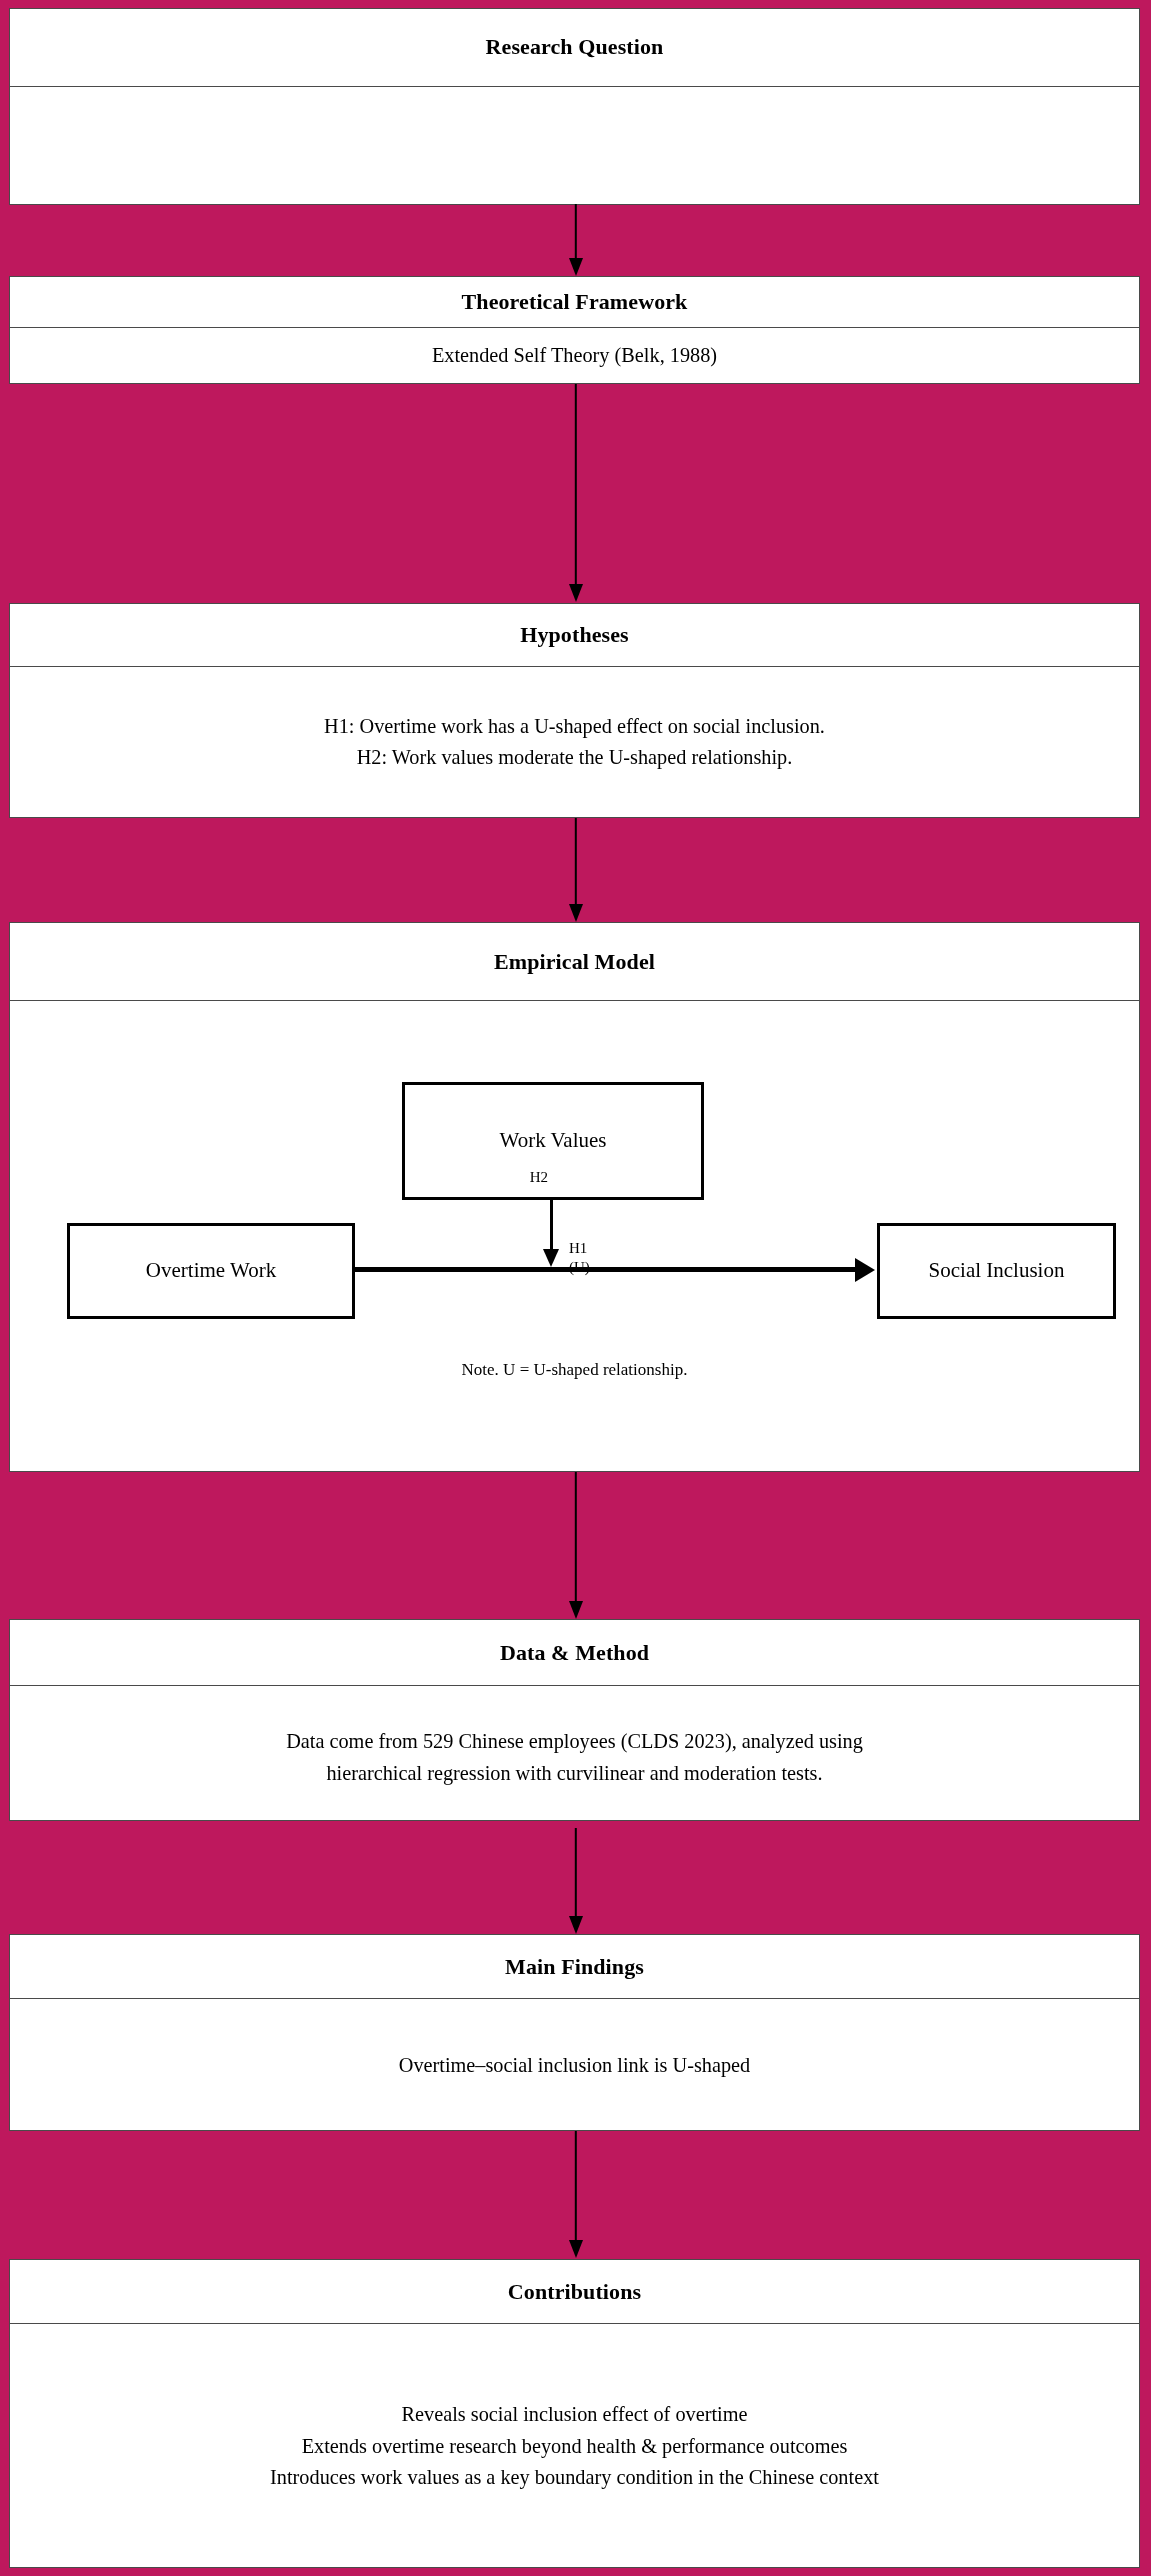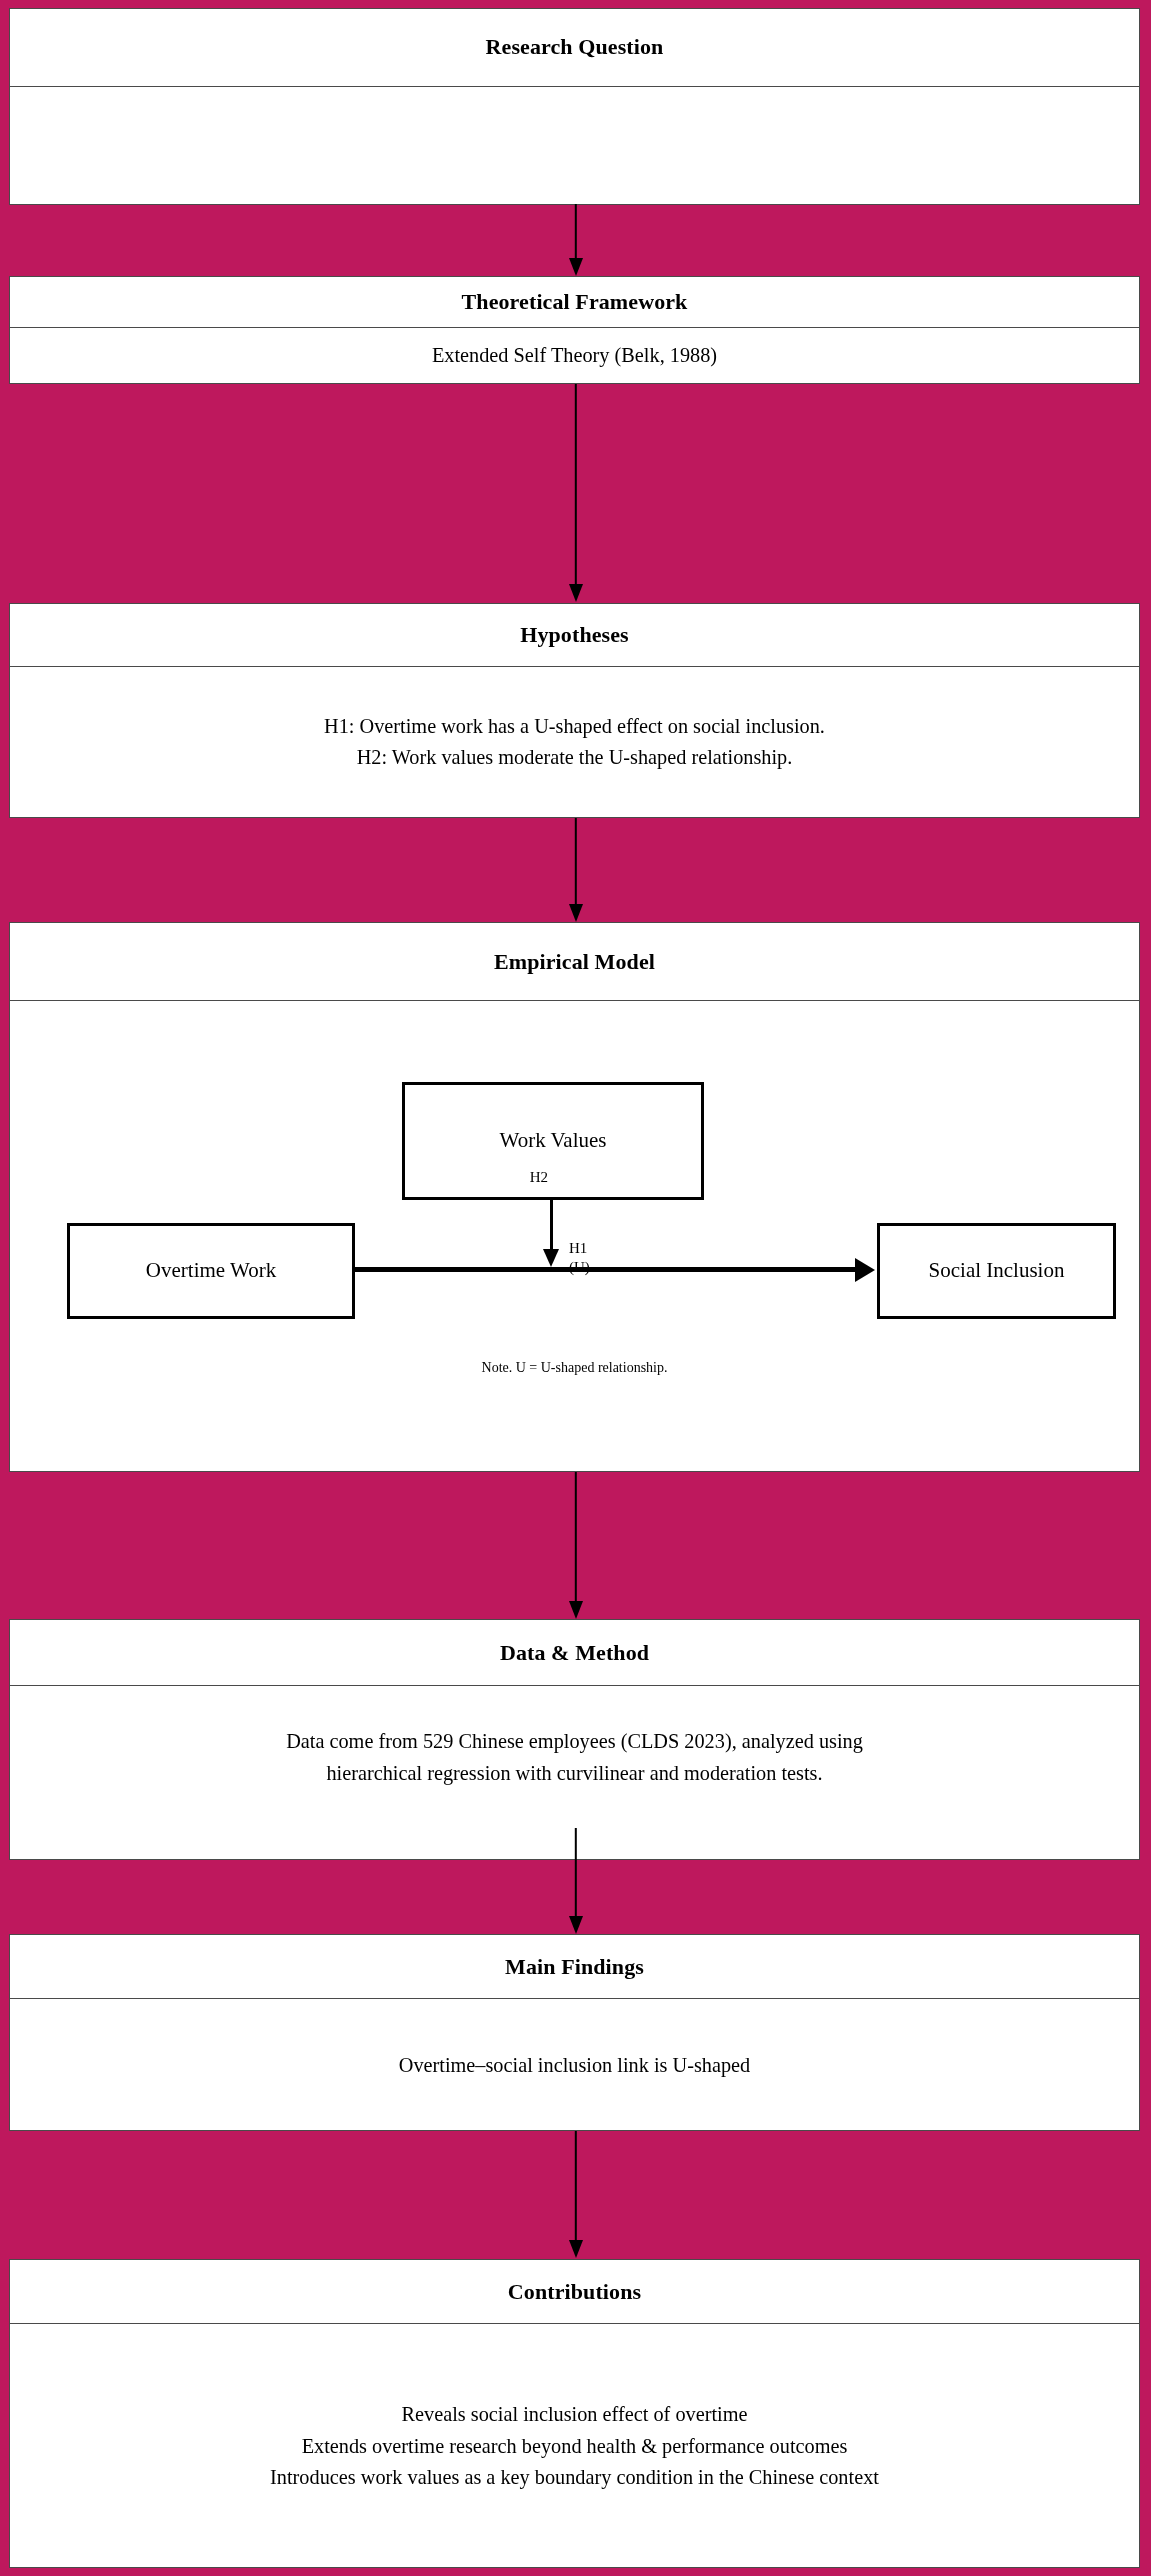--- a/index.html
+++ b/index.html
@@ -129,21 +129,21 @@
   }
   .path-label {
     position: absolute;
     font-size: 15px;
     line-height: 1.15;
     text-align: center;
     white-space: nowrap;
   }
   .note-text {
     position: absolute;
-    font-size: 14px;
+    font-size: 17px;
     text-align: center;
     white-space: nowrap;
   }
 </style>
 </head>
 <body>
 
 <div id="page">
 
   <div class="stage-box" style="top:7.8px;height:197px;">
@@ -218,21 +218,21 @@
 
       </div>
     </div>
   </div>
 
   <div class="connector" style="top:1472px;height:147px;">
     <div class="shaft" style="height:129px;"></div>
     <div class="head"></div>
   </div>
 
-  <div class="stage-box" style="top:1619px;height:241px;">
+  <div class="stage-box" style="top:1619px;height:202px;">
     <div class="stage-header" style="height:66px;">Data &amp; Method</div>
     <div class="stage-body" style="height:143px;">
       <span class="lines">
         <span class="line">Data come from 529 Chinese employees (CLDS 2023), analyzed using</span>
         <span class="line">hierarchical regression with curvilinear and moderation tests.</span>
       </span>
     </div>
   </div>
 
   <div class="connector" style="top:1828px;height:106px;">

